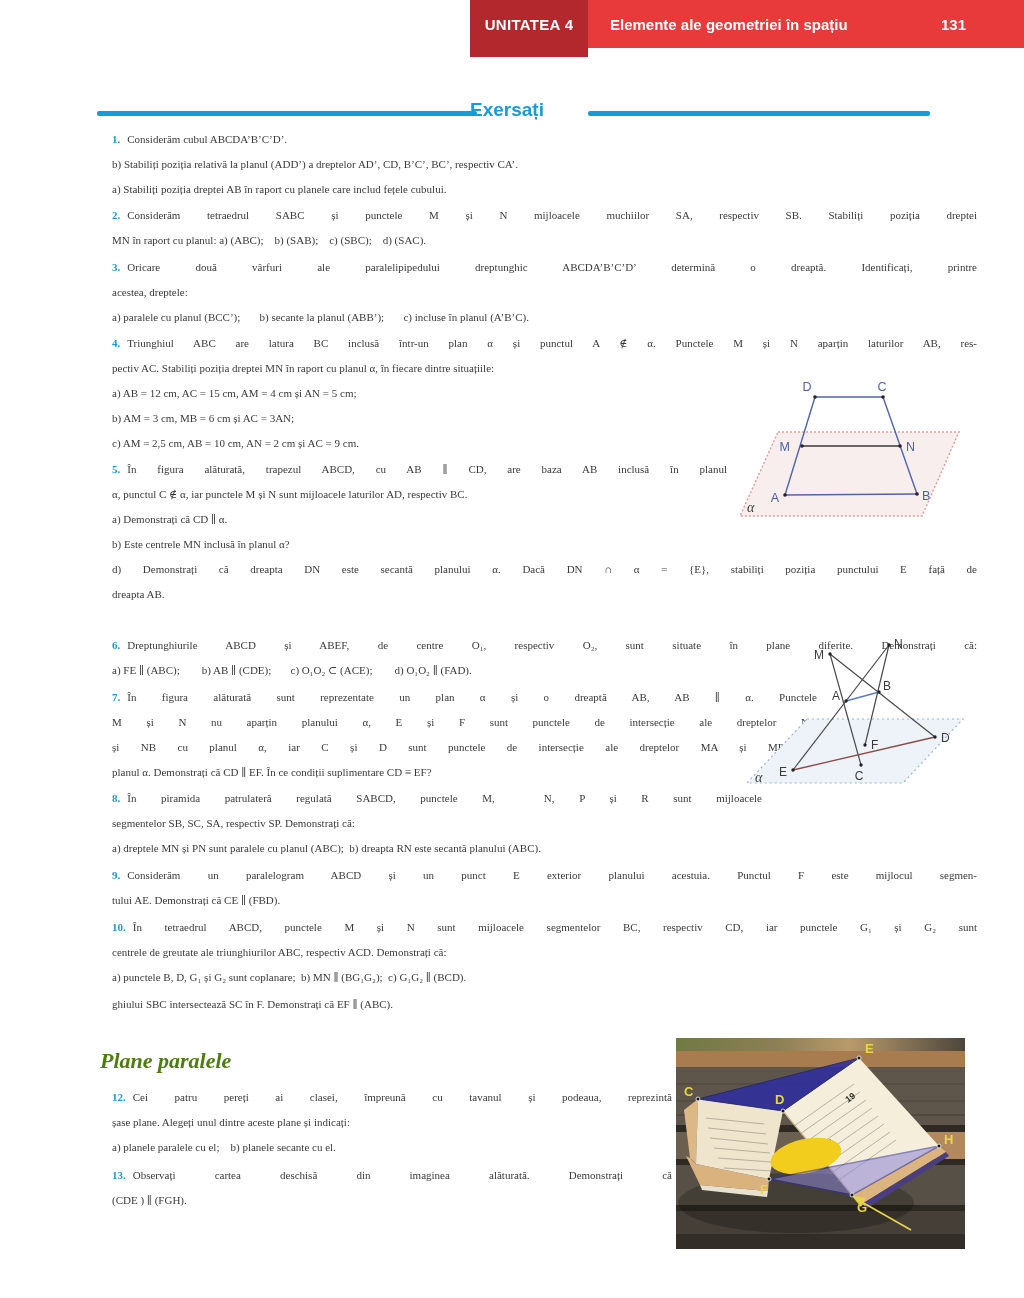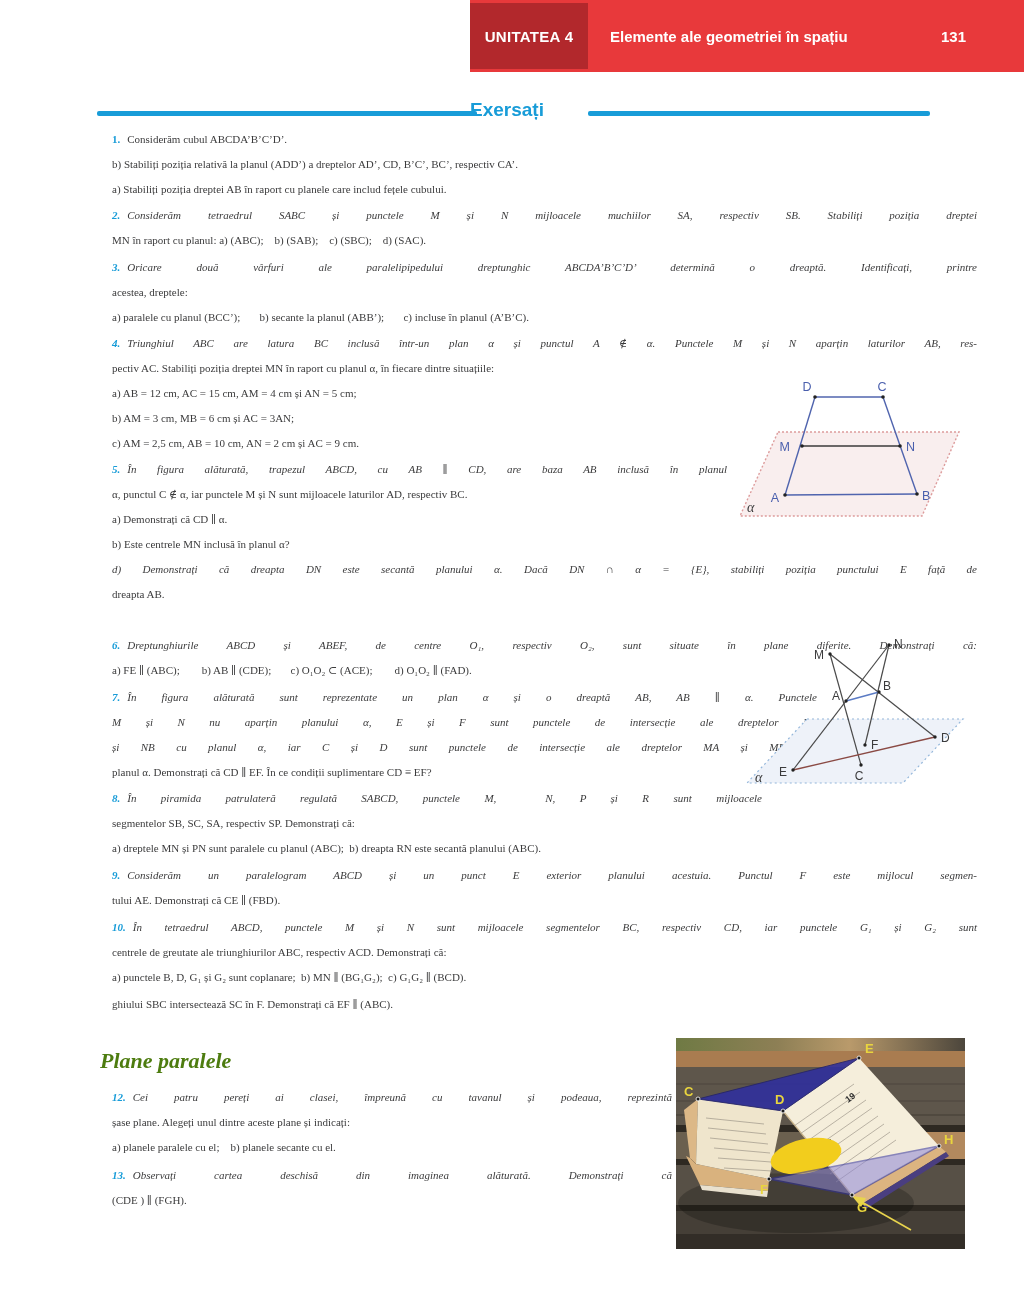--- a/index.html
+++ b/index.html
@@ -1,33 +1,33 @@
 <!DOCTYPE html>
 <html><head>
 <meta charset="utf-8">
 <style>
   html,body{margin:0;padding:0;background:#ffffff;}
   #page{position:relative;width:1024px;height:1298px;background:#ffffff;overflow:hidden;
         font-family:"Liberation Serif","DejaVu Serif",serif;}
   
-  .header{position:absolute;left:470px;top:0;width:554px;height:72px;background:#e8393b;display:flex;align-items:center;}
+  .header{position:absolute;left:470px;top:0;width:554px;height:48px;background:#e8393b;display:flex;align-items:center;}
   .unit-box{width:118px;height:66px;background:#b2282c;color:#fff;display:flex;align-items:center;justify-content:center;
             font:700 15px "Liberation Sans","DejaVu Sans",sans-serif;letter-spacing:.3px;}
   .chapter-title{margin-left:22px;color:#fff;font:700 15px "Liberation Sans","DejaVu Sans",sans-serif;}
   .page-num{position:absolute;right:58px;color:#fff;font:700 15px "Liberation Sans","DejaVu Sans",sans-serif;text-align:right;}
   
   .rule{position:absolute;top:111px;height:5px;background:#189cd8;border-radius:2px;}
   .rule.left{left:97px;width:380px;}
   .rule.right{left:588px;width:342px;}
   .exersati{position:absolute;left:470px;top:99px;width:130px;text-align:left;color:#189cd8;
             font:700 19px "Liberation Sans","DejaVu Sans",sans-serif;}
   
   .ex{position:absolute;left:100px;}
   .ln{font-size:11px;line-height:25px;color:#3b3b3c;white-space:pre-wrap;width:865px;margin-left:12px;}
-  .ln.j{text-align:justify;text-align-last:justify;font-style:italic;}
+  .ln.j{text-align:justify;text-align-last:justify;}
   .num{color:#189cd8;font-weight:700;margin-right:7px;}
   .subheading{position:absolute;left:100px;top:1048px;color:#4d7c0f;
               font:italic 700 22px "Liberation Serif","DejaVu Serif",serif;}
   .fig{position:absolute;}
   .fl-blue{font:12.5px "Liberation Sans","DejaVu Sans",sans-serif;fill:#4a5fad;}
   .fl-dark{font:12px "Liberation Sans","DejaVu Sans",sans-serif;fill:#3b3b3c;}
   .fl-alpha{font:italic 14px "Liberation Serif","DejaVu Serif",serif;fill:#3b3b3c;}
   .photo-label{font:700 13px "Liberation Sans","DejaVu Sans",sans-serif;fill:#e9d53e;}
 </style>
 </head>

